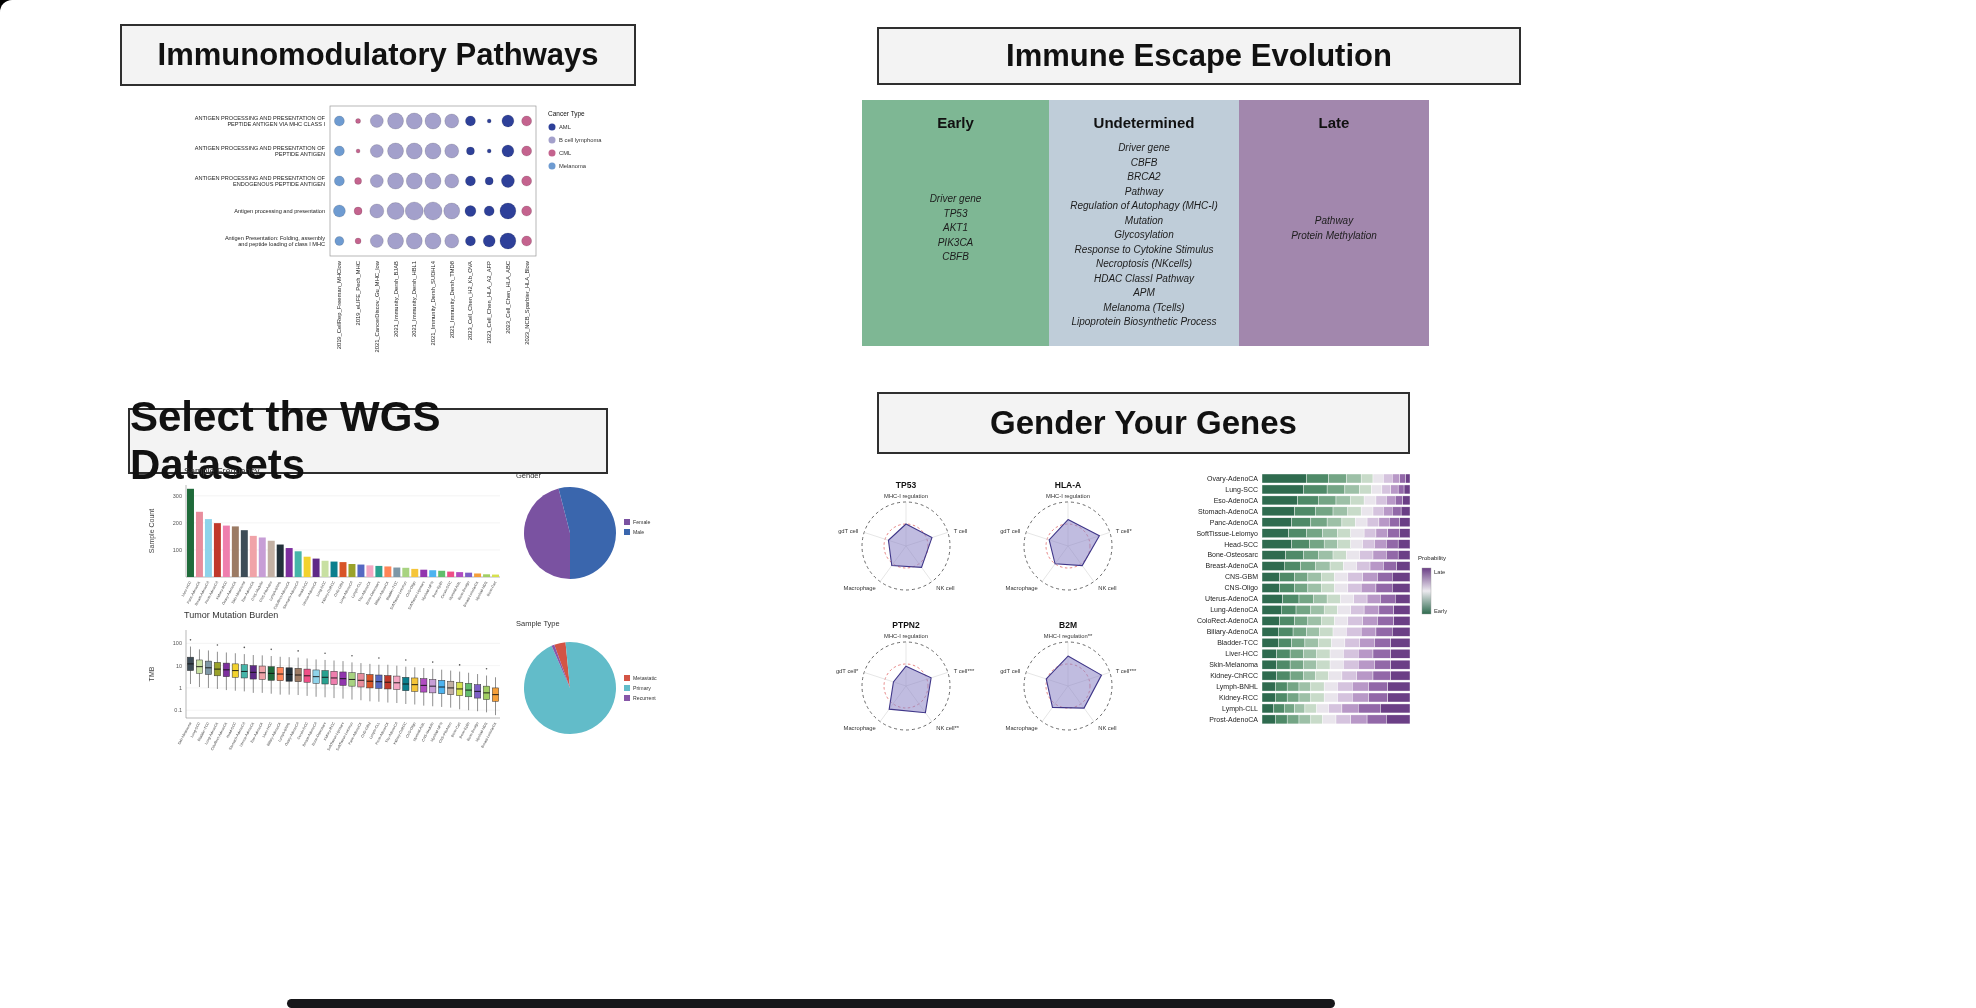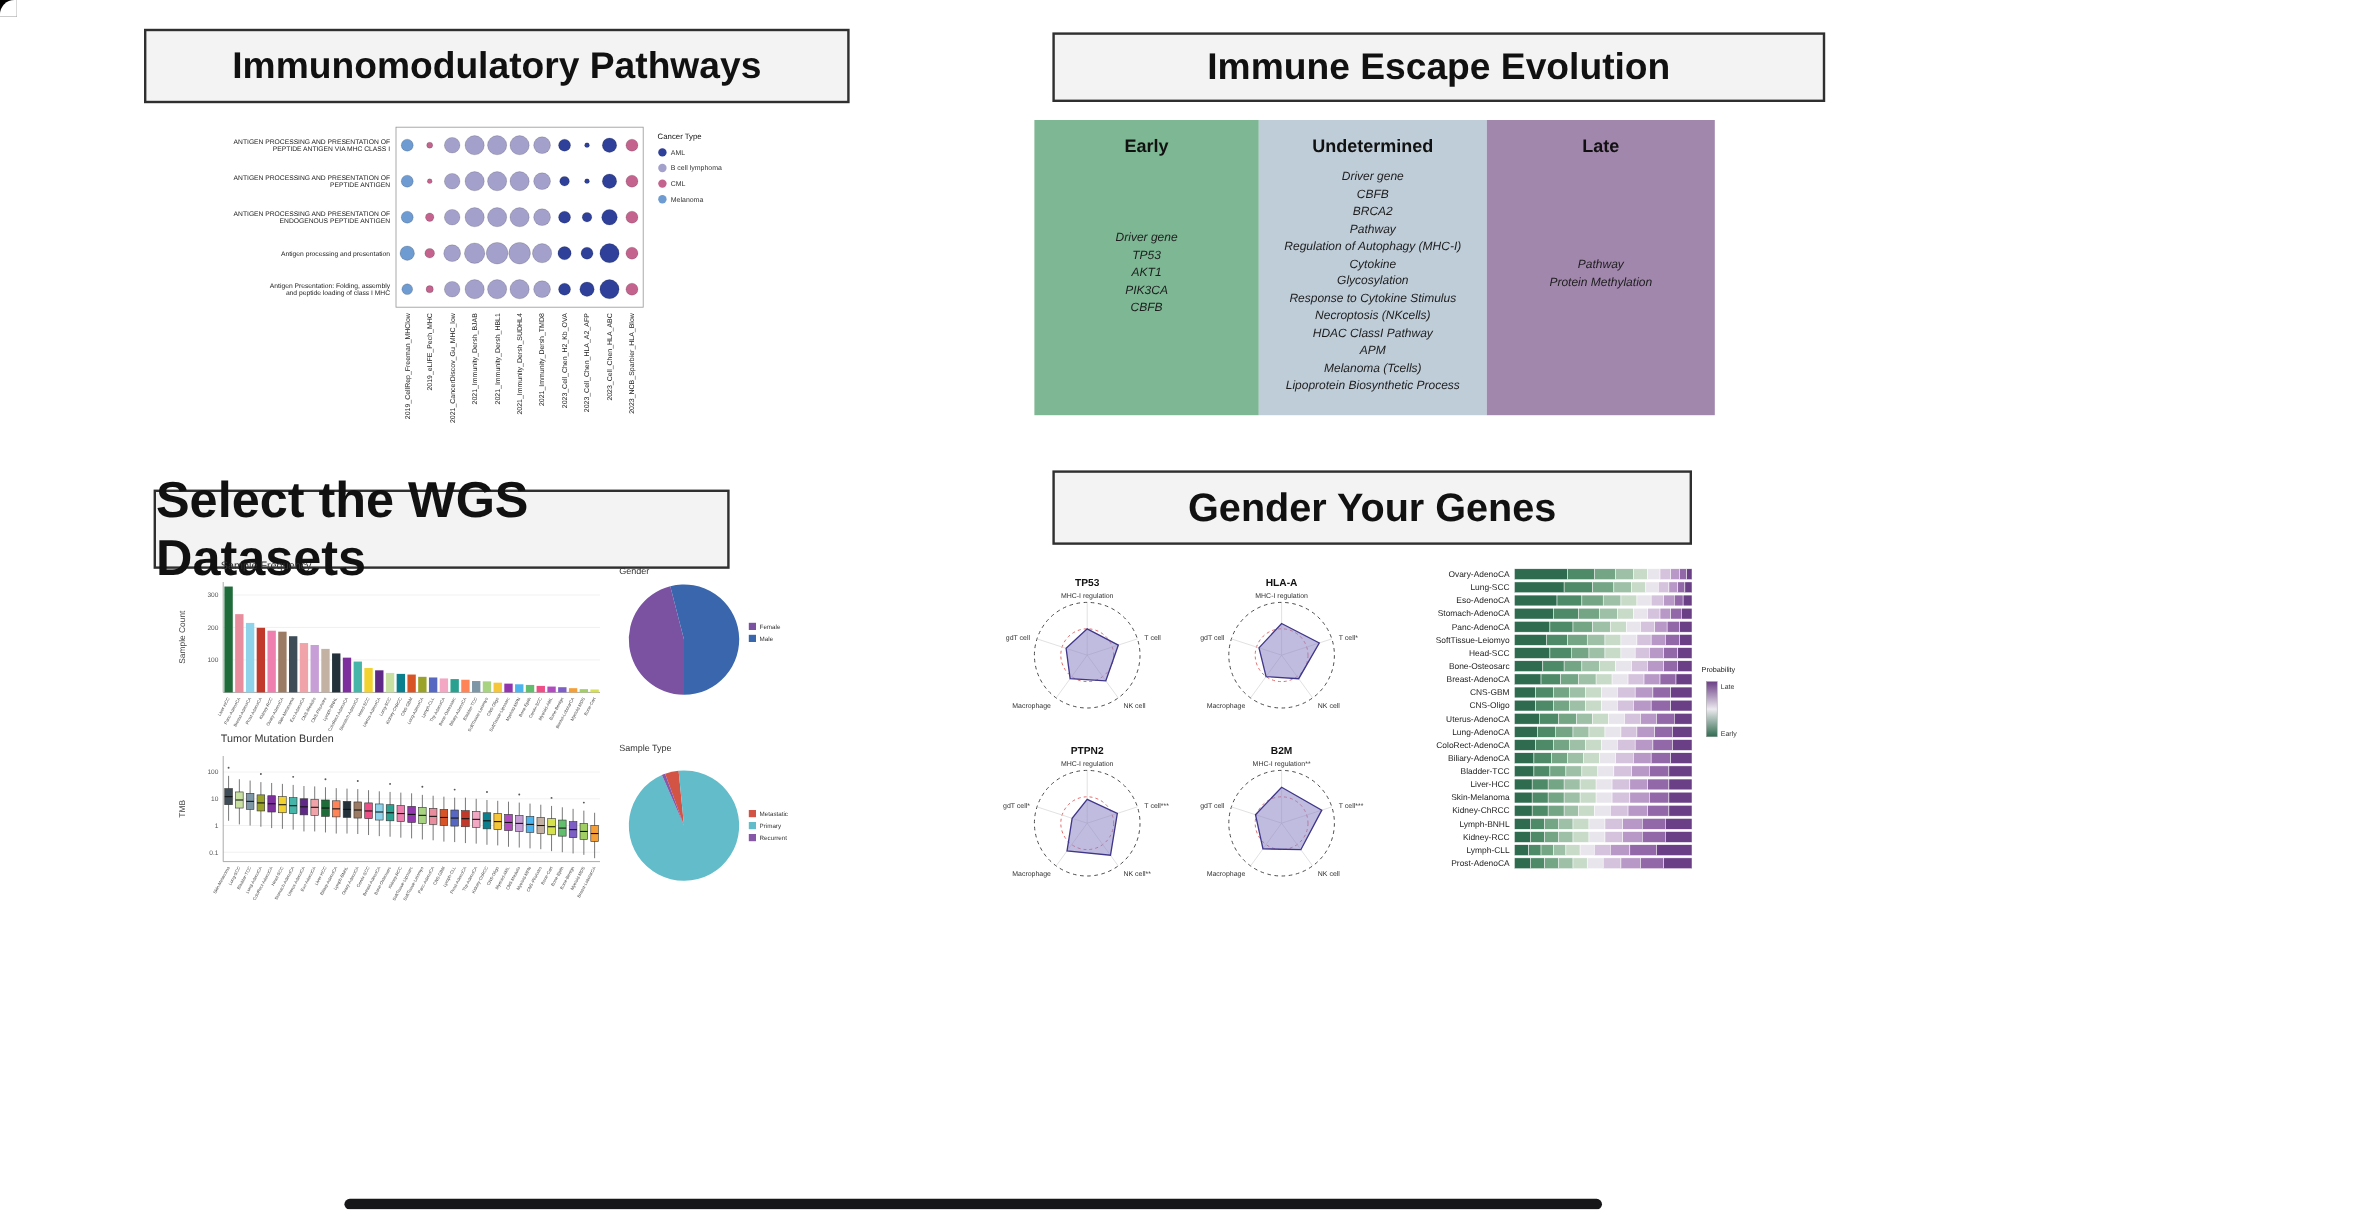--- a/index.html
+++ b/index.html
@@ -2,21 +2,21 @@
 <html><head>
 <meta charset="utf-8">
 <style>
   * { margin:0; padding:0; box-sizing:border-box; }
   html,body { background:#ffffff; }
   .page { position:relative; width:1976px; height:1008px; background:#ffffff;
           font-family:"Liberation Sans", sans-serif; overflow:hidden; }
   .title-box { position:absolute; display:flex; align-items:center; justify-content:center;
                background:#f3f3f3; border:2px solid #2f2f2f; font-weight:bold; font-size:31px;
                color:#111; cursor:pointer; }
-  #tb-pathways { left:120px; top:24px;  width:588px; height:62px; }
+  #tb-pathways { left:120px; top:24px;  width:516px; height:62px; }
   #tb-evolution{ left:877px; top:27px;  width:644px; height:58px; }
   #tb-datasets { left:128px; top:408px; width:480px; height:66px; font-size:42px; }
   #tb-genes    { left:877px; top:392px; width:533px; height:62px; font-size:33px; }
   svg.chart { position:absolute; overflow:visible; }
   svg text { font-family:"Liberation Sans", sans-serif; }
   #dotplot    { left:180px;  top:96px;  width:520px; height:280px; }
   #wgs-charts { left:140px;  top:460px; width:530px; height:305px; }
   #radars     { left:826px;  top:462px; width:320px; height:290px; }
   #stacks     { left:1150px; top:464px; width:312px; height:280px; }
   .evo-wrap { position:absolute; left:862px; top:100px; width:567px; height:246px; display:flex; }
@@ -146,21 +146,21 @@
         </div>
     </div>
     <div class="evo-col" style="background: rgb(191, 205, 217);">
       <div class="evo-label">Undetermined</div>
       <div class="evo-items top">
           <div>Driver gene</div>
           <div>CBFB</div>
           <div>BRCA2</div>
           <div>Pathway</div>
           <div>Regulation of Autophagy (MHC-I)</div>
-          <div>Cytokine</div>
+          <div>Mutation</div>
           <div>Glycosylation</div>
           <div>Response to Cytokine Stimulus</div>
           <div>Necroptosis (NKcells)</div>
           <div>HDAC ClassI Pathway</div>
           <div>APM</div>
           <div>Melanoma (Tcells)</div>
           <div>Lipoprotein Biosynthetic Process</div>
         </div>
     </div>
     <div class="evo-col" style="background: rgb(162, 135, 173);">

